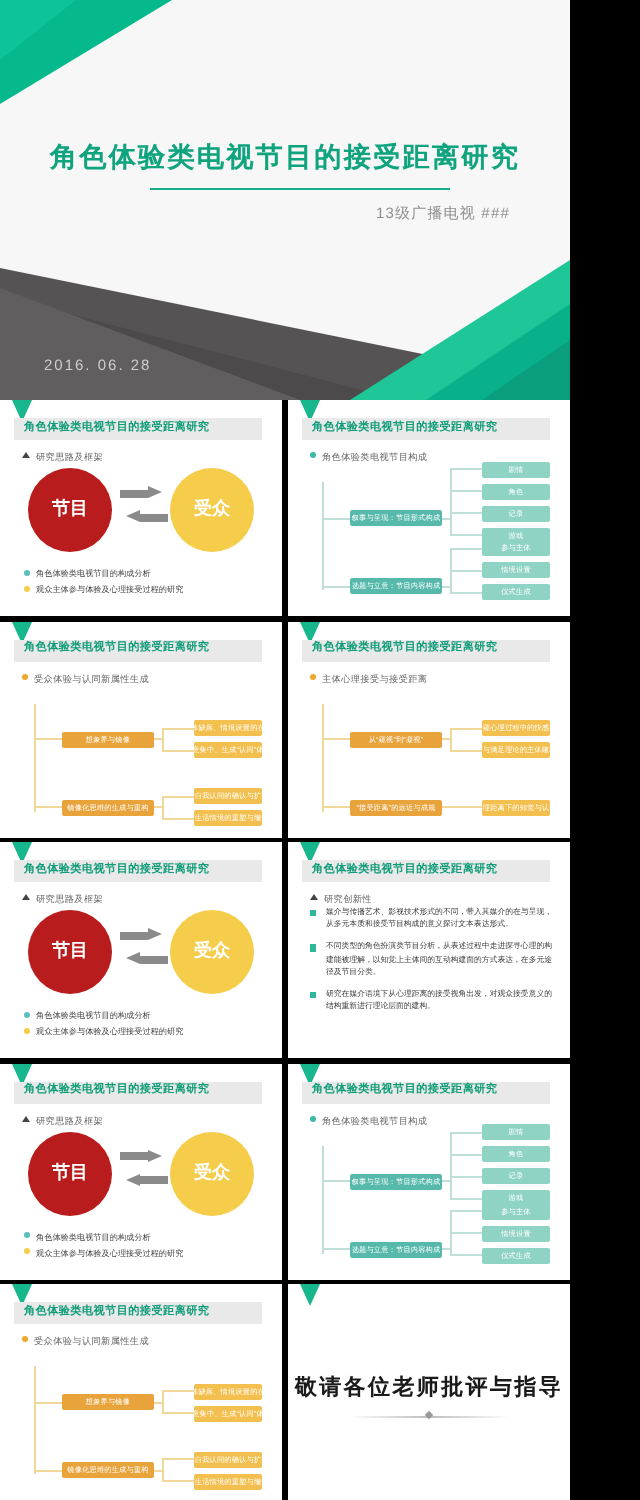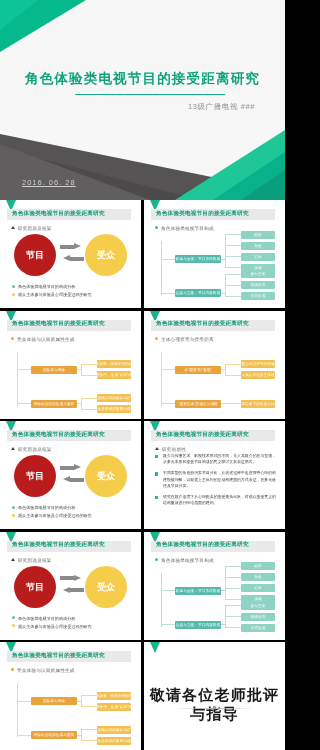--- a/index.html
+++ b/index.html
@@ -25,21 +25,21 @@
   .ts-grn2 { position:absolute; right:0; bottom:0; width:72px; height:48px; background:#08b189;
       clip-path: polygon(72px 0, 72px 48px, 0 48px); }
   .ts-grn3 { position:absolute; right:0; bottom:0; width:44px; height:30px; background:#0a9e7c;
       clip-path: polygon(44px 0, 44px 30px, 0 30px); }
 
   .ts-title { position:absolute; left:0; right:0; top:70px; text-align:center;
       font-family:"DejaVu Serif","Liberation Serif",serif; font-weight:700;
       font-size:13.6px; letter-spacing:1.1px; color:#0fa47e; }
   .ts-rule { position:absolute; left:75px; width:150px; top:94px; height:1px; background:#14ae86; }
   .ts-sub { position:absolute; right:30px; top:102px; font-size:7.5px; color:#8f8f8f; letter-spacing:.6px; }
-  .ts-date { position:absolute; left:22px; bottom:13px; font-size:7.5px; color:#cfcfcf; letter-spacing:1px;text-decoration:underline; }
+  .ts-date { position:absolute; left:22px; bottom:13px; font-size:7.5px; color:#cfcfcf; letter-spacing:1px; }
 
   
   .grid { position:absolute; left:0; top:200px; width:285px; height:550px;
       display:grid; grid-template-columns:141px 141px; grid-template-rows:repeat(5,108px);
       column-gap:3px; row-gap:2.5px; padding-left:0; }
   .slide { position:relative; background:#ffffff; overflow:hidden; }
 
   .s-tri { position:absolute; left:6px; top:0; width:0; height:0;
       border-top:11px solid #18b68c; border-left:5px solid transparent; border-right:5px solid transparent; }
   .s-band { position:absolute; left:7px; right:10px; top:9px; height:11px; background:#e9e9e9; }
@@ -88,21 +88,21 @@
 
   
   .paras { position:absolute; left:11px; right:9px; top:32px; }
   .para { position:relative; padding-left:8px; margin-bottom:5px; }
   .para .bd { position:absolute; left:0; top:2px; width:3.2px; height:3.2px; background:#2fb79a; }
   .para p { font-size:3.9px; line-height:6.2px; color:#3c3c3c; text-align:justify; }
 
   
   .end { position:relative; background:#fff; }
   .end .etitle { position:absolute; left:0; right:0; top:44px; text-align:center;
-      font-family:"DejaVu Serif","Liberation Serif",serif; font-weight:700; font-size:15px;
+      font-family:"DejaVu Serif","Liberation Serif",serif; font-weight:700; font-size:11px;
       color:#1a1a1a; letter-spacing:1.2px; }
   .end .erule { position:absolute; left:30px; right:30px; top:66px; height:1px;
       background:linear-gradient(90deg,rgba(160,160,160,0),#bdbdbd,rgba(160,160,160,0)); }
   .end .edot { position:absolute; left:50%; top:64.2px; width:3px; height:3px; margin-left:-1.5px;
       background:#9a9a9a; transform:rotate(45deg); }
 </style>
 </head>
 <body>
 
 <div id="root">

